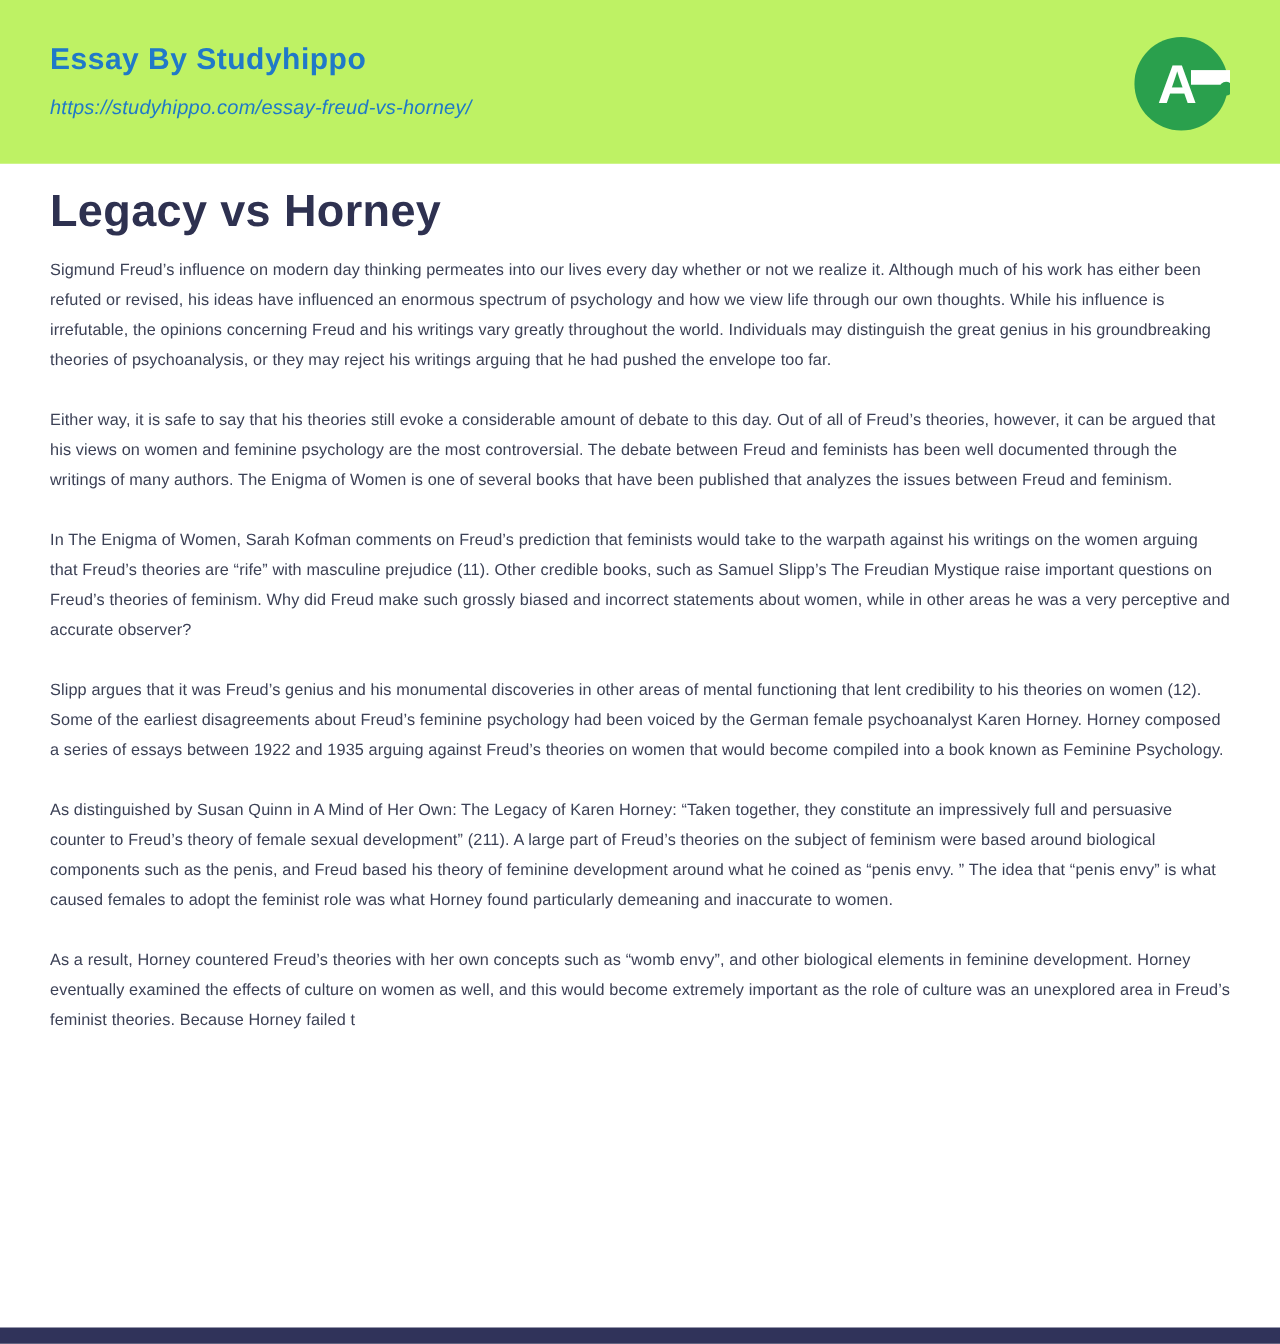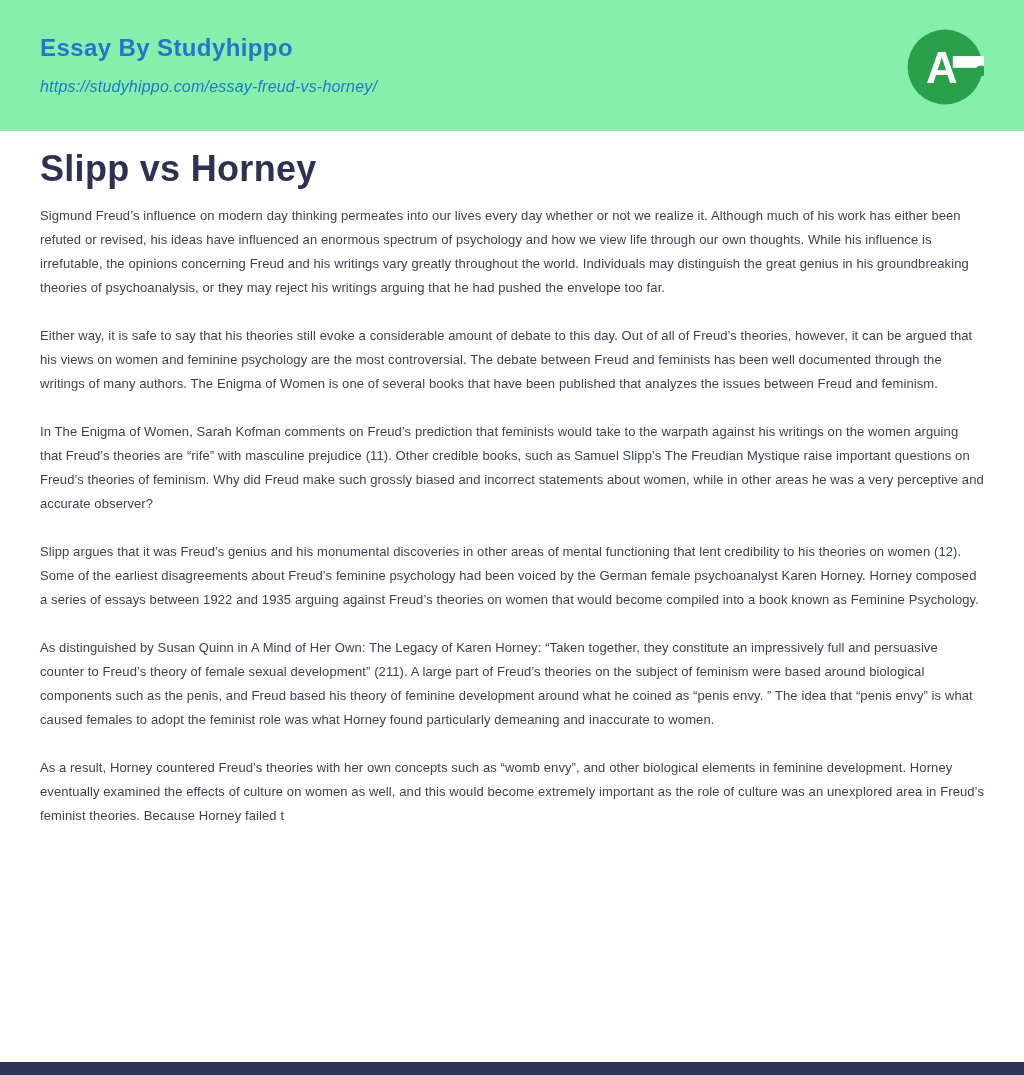--- a/index.html
+++ b/index.html
@@ -11,21 +11,21 @@
     position: relative;
     overflow: hidden;
   }
   .page {
     position: relative;
     width: 1024px;
     height: 1075px;
     background: #ffffff;
   }
   .site-header {
-    background: #86efac;
+    background: #bef264;
     height: 131px;
     padding: 34px 40px 0 40px;
     display: flex;
     justify-content: space-between;
     align-items: flex-start;
   }
   .site-title {
     color: #2079c8;
     font-size: 24px;
     font-weight: bold;
@@ -88,21 +88,21 @@
       <svg viewBox="0 0 100 100" width="78" height="78" aria-hidden="true">
         <circle cx="50" cy="50" r="48" fill="#2aa04d"></circle>
         <rect x="60" y="36" width="40" height="15" fill="#ffffff"></rect>
         <circle cx="96" cy="55" r="7" fill="#2aa04d"></circle>
         <text x="46" y="70" text-anchor="middle" font-family="Liberation Sans, sans-serif" font-size="56" font-weight="bold" fill="#ffffff">A</text>
       </svg>
     </div>
   </header>
 
   <main>
-    <h1 class="essay-title">Slipp vs Horney</h1>
+    <h1 class="essay-title">Legacy vs Horney</h1>
 
     <div class="essay-body">
       <p>Sigmund Freud’s influence on modern day thinking permeates into our lives every day whether or not we realize it. Although much of his work has either been refuted or revised, his ideas have influenced an enormous spectrum of psychology and how we view life through our own thoughts. While his influence is irrefutable, the opinions concerning Freud and his writings vary greatly throughout the world. Individuals may distinguish the great genius in his groundbreaking theories of psychoanalysis, or they may reject his writings arguing that he had pushed the envelope too far.</p>
       <p>Either way, it is safe to say that his theories still evoke a considerable amount of debate to this day. Out of all of Freud’s theories, however, it can be argued that his views on women and feminine psychology are the most controversial. The debate between Freud and feminists has been well documented through the writings of many authors. The Enigma of Women is one of several books that have been published that analyzes the issues between Freud and feminism.</p>
       <p>In The Enigma of Women, Sarah Kofman comments on Freud’s prediction that feminists would take to the warpath against his writings on the women arguing that Freud’s theories are “rife” with masculine prejudice (11). Other credible books, such as Samuel Slipp’s The Freudian Mystique raise important questions on Freud’s theories of feminism. Why did Freud make such grossly biased and incorrect statements about women, while in other areas he was a very perceptive and accurate observer?</p>
       <p>Slipp argues that it was Freud’s genius and his monumental discoveries in other areas of mental functioning that lent credibility to his theories on women (12). Some of the earliest disagreements about Freud’s feminine psychology had been voiced by the German female psychoanalyst Karen Horney. Horney composed a series of essays between 1922 and 1935 arguing against Freud’s theories on women that would become compiled into a book known as Feminine Psychology.</p>
       <p>As distinguished by Susan Quinn in A Mind of Her Own: The Legacy of Karen Horney: “Taken together, they constitute an impressively full and persuasive counter to Freud’s theory of female sexual development” (211). A large part of Freud’s theories on the subject of feminism were based around biological components such as the penis, and Freud based his theory of feminine development around what he coined as “penis envy. ” The idea that “penis envy” is what caused females to adopt the feminist role was what Horney found particularly demeaning and inaccurate to women.</p>
       <p>As a result, Horney countered Freud’s theories with her own concepts such as “womb envy”, and other biological elements in feminine development. Horney eventually examined the effects of culture on women as well, and this would become extremely important as the role of culture was an unexplored area in Freud’s feminist theories. Because Horney failed t</p>
     </div>
   </main>

